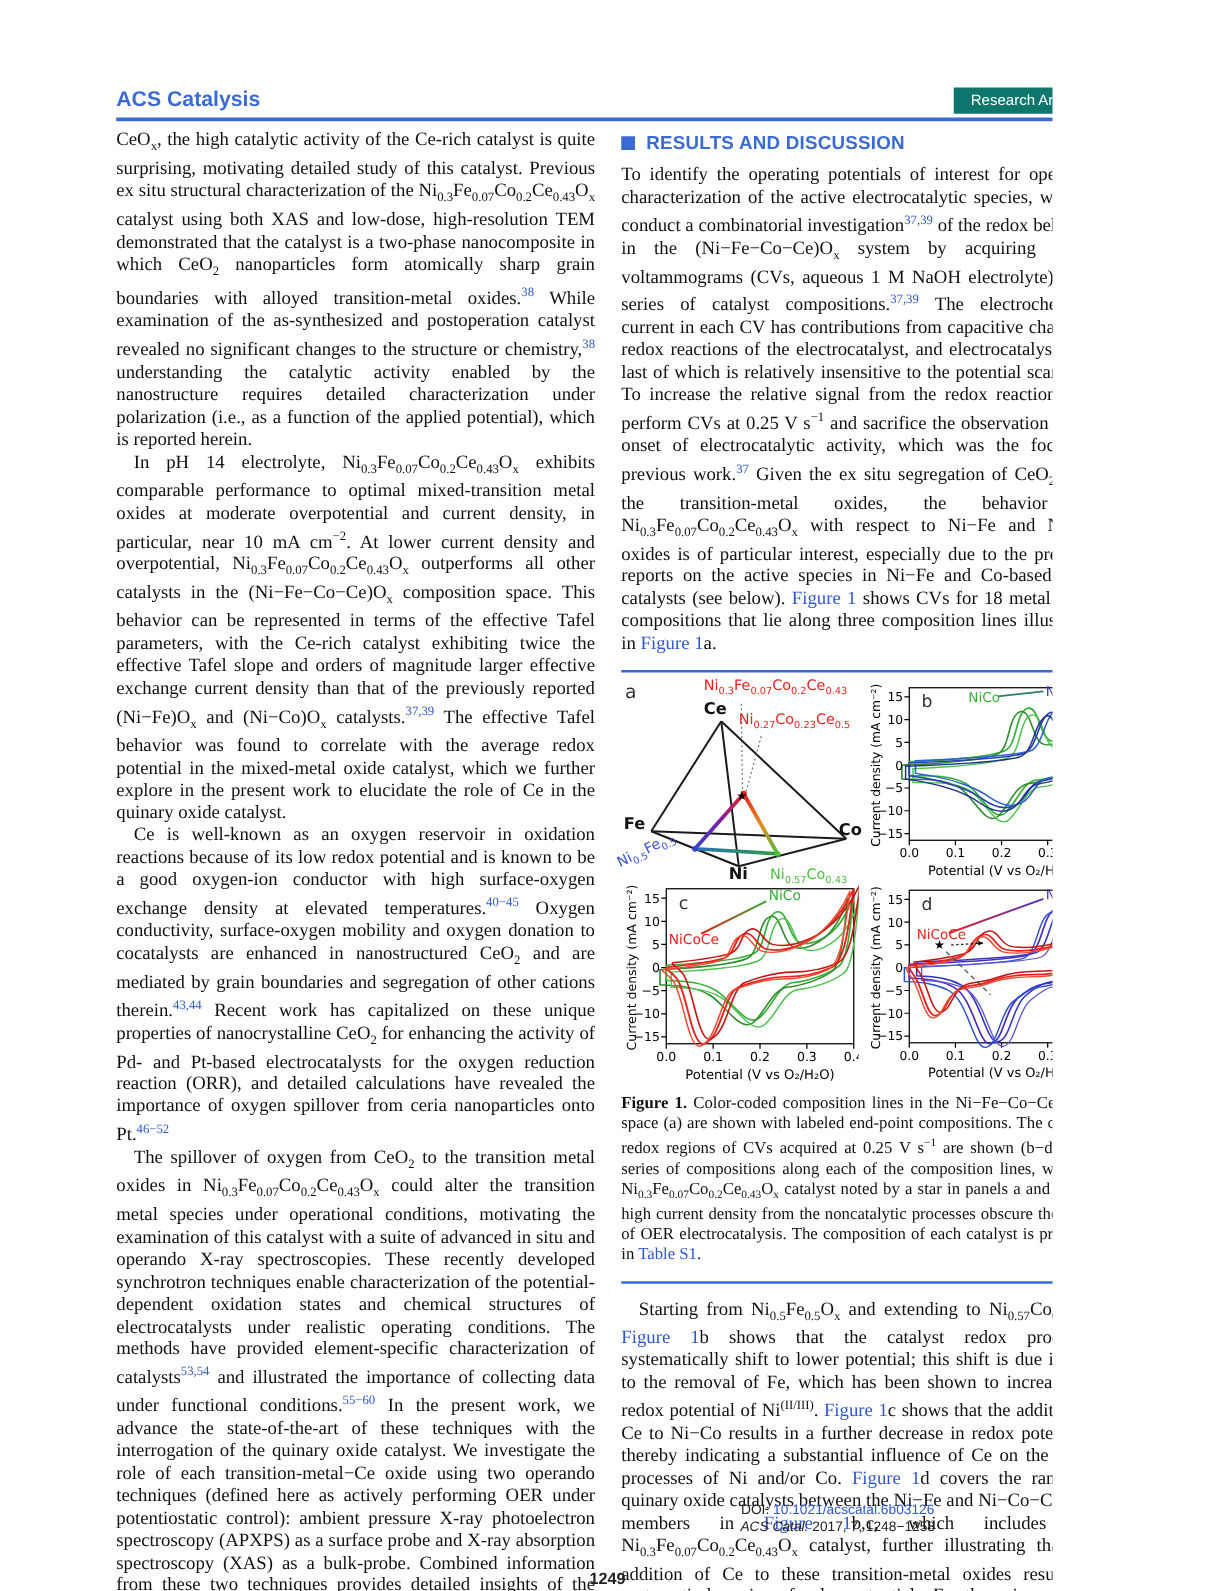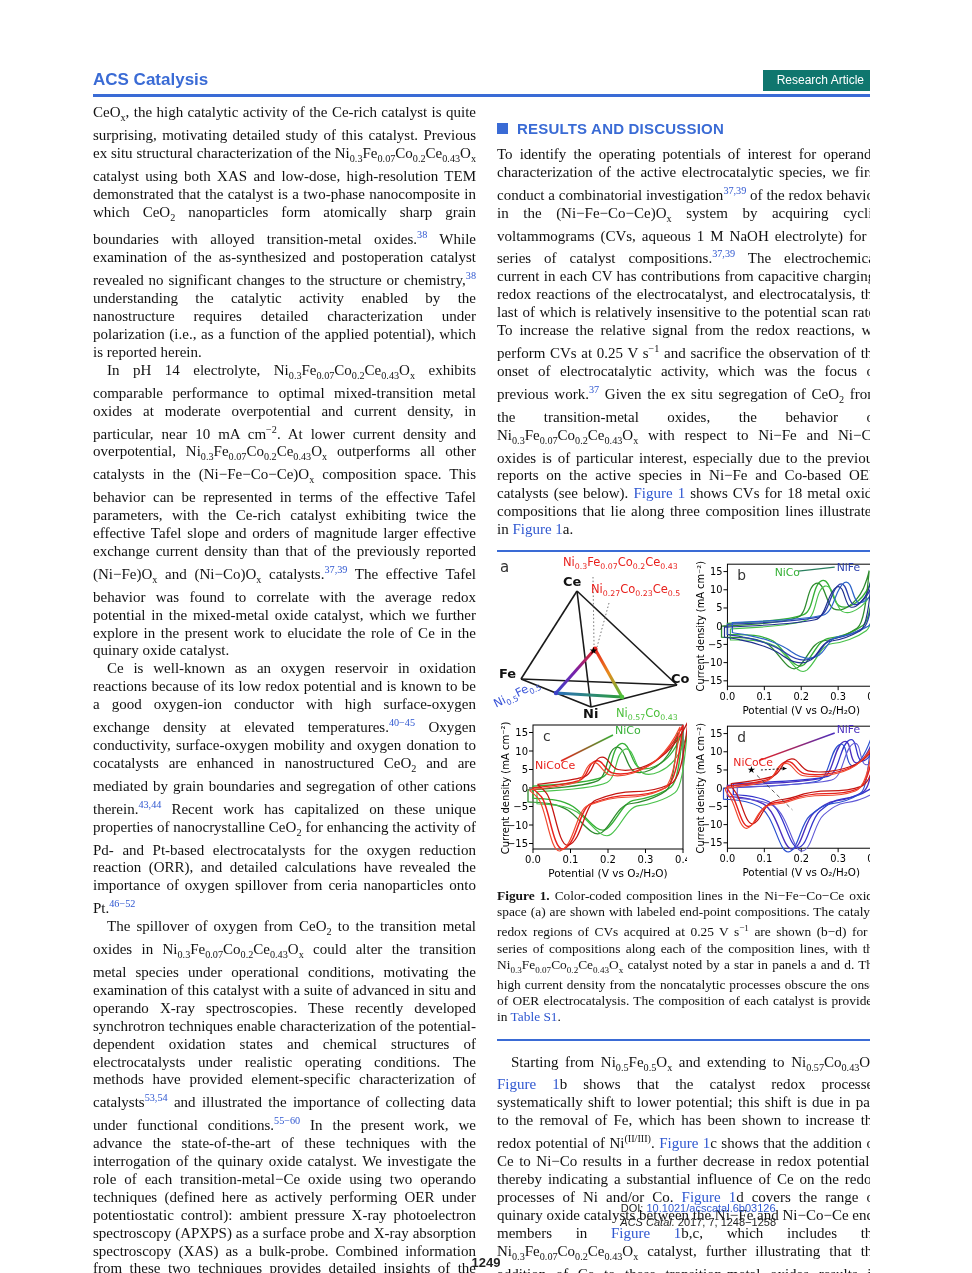--- a/index.html
+++ b/index.html
@@ -1,35 +1,35 @@
 <!DOCTYPE html>
 <html><head>
 <meta charset="utf-8">
 <style>
   html,body{margin:0;padding:0;background:#ffffff;}
   .page{position:relative;width:842px;height:1273px;background:#fff;overflow:hidden;
-        font-family:"Liberation Serif",serif;color:#111;padding-left:28px;}
+        font-family:"Liberation Serif",serif;color:#111;}
   
   .header-row{position:absolute;left:93px;top:70px;width:785px;height:24px;}
   .journal-title{font-family:"Liberation Sans",sans-serif;font-weight:bold;font-size:17px;color:#3a6bd5;}
   .badge{position:absolute;right:0;top:0;background:#0f766e;color:#fff;
          font-family:Liberation Sans, sans-serif;font-size:12px;padding:3px 14px 4px;}
   .header-rule{position:absolute;left:93px;top:94px;width:785px;height:2.5px;background:#3a6bd5;}
   
   .col{position:absolute;top:104px;font-size:15px;line-height:17.9px;text-align:justify;}
   .col-left{left:93px;width:383px;}
   .col-right{left:497px;width:382px;}
   .para{margin:0;}
   .para.indent{text-indent:14px;}
   sub{font-size:0.68em;}
   sup{font-size:0.68em;}
   .ref{color:#2f57d0;font-family:Liberation Serif, serif;}
   .link{color:#2f57d0;}
   
-  .section-head{display:flex;align-items:center;margin:16px 0 8px 0;
+  .section-head{display:flex;align-items:center;margin:2px 0 8px 0;
       font-family:"Liberation Sans",sans-serif;font-weight:bold;font-size:15px;color:#3a6bd5;letter-spacing:0.2px;}
   .section-square{width:11px;height:11px;background:#3a6bd5;margin-right:9px;flex:0 0 auto;}
   
   .figure-block{margin-top:11px;}
   .rule-blue{height:2px;background:#3a6bd5;}
   .fig-grid{display:grid;grid-template-columns:195px 187px;grid-template-rows:162px 162px;margin-top:5px;}
   .panel{position:relative;}
   .panel-letter{position:absolute;font-family:"DejaVu Sans",sans-serif;font-size:15px;color:#333;}
   .pa-label{position:absolute;font-family:"DejaVu Sans",sans-serif;font-size:11.5px;white-space:nowrap;}
   .pa-vertex{position:absolute;font-family:"DejaVu Sans",sans-serif;font-size:13px;font-weight:bold;color:#111;}

